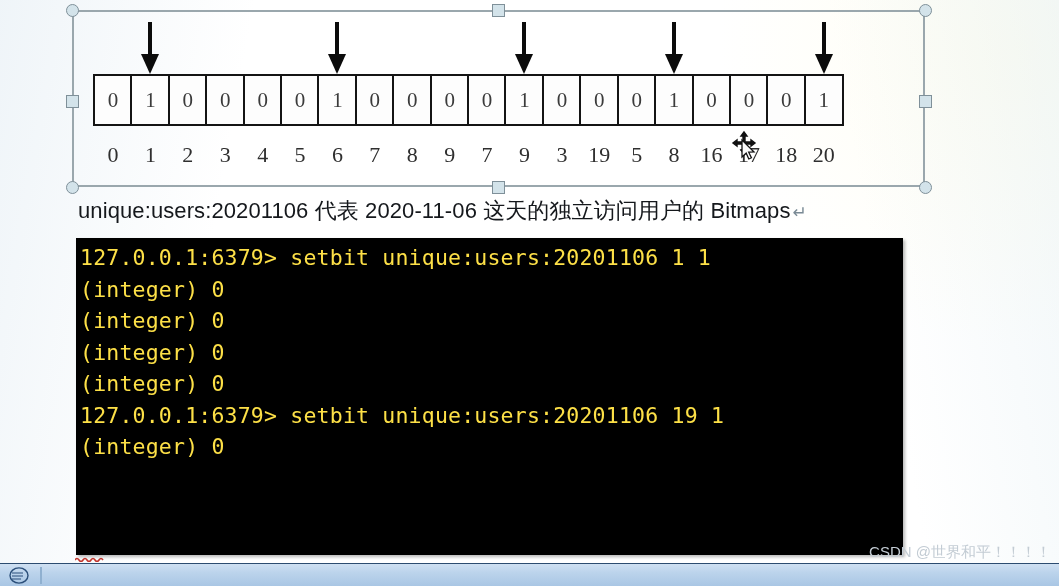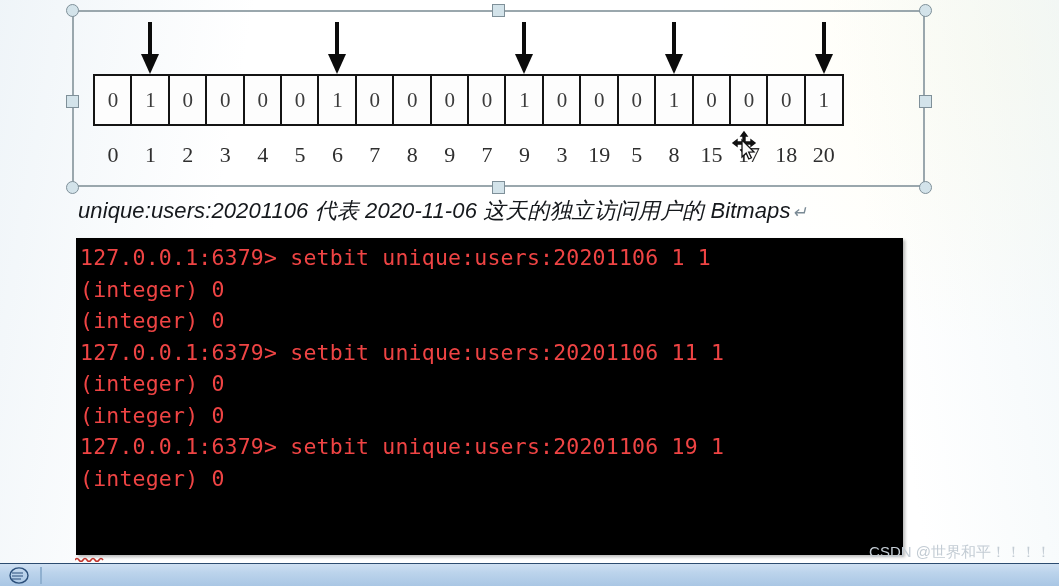--- a/index.html
+++ b/index.html
@@ -127,21 +127,20 @@
 
   
   .caption {
     position: absolute;
     left: 78px; top: 196px;
     font-family: "Liberation Sans", sans-serif;
     font-size: 22px;
     color: #15181c;
     white-space: nowrap;
     letter-spacing: 0.1px;
-    font-style: italic;
   }
   .caption .pilcrow {
     color: #7a8a95;
     font-size: 17px;
     margin-left: 2px;
   }
 
   
   .terminal {
     position: absolute;
@@ -149,21 +148,21 @@
     width: 827px; height: 317px;
     background: #000000;
     box-shadow: 2px 2px 3px rgba(0,0,0,0.28);
     padding: 4px 0 0 4px;
     overflow: hidden;
   }
   .term-line {
     font-family: "DejaVu Sans Mono", monospace;
     font-size: 21.5px;
     line-height: 31.5px;
-    color: #ef4444;
+    color: #fde047;
     white-space: pre;
     letter-spacing: 0.2px;
   }
 
   
   .watermark {
     position: absolute;
     right: 8px; bottom: 24px;
     font-family: "Liberation Sans", sans-serif;
     font-size: 15px;
@@ -318,21 +317,21 @@
       <div class="index-cell">6</div>
       <div class="index-cell">7</div>
       <div class="index-cell">8</div>
       <div class="index-cell">9</div>
       <div class="index-cell">7</div>
       <div class="index-cell">9</div>
       <div class="index-cell">3</div>
       <div class="index-cell">19</div>
       <div class="index-cell">5</div>
       <div class="index-cell">8</div>
-      <div class="index-cell">15</div>
+      <div class="index-cell">16</div>
       <div class="index-cell">17</div>
       <div class="index-cell">18</div>
       <div class="index-cell">20</div>
     </div>
 
   <div class="cursor-move">
     <svg width="32" height="32" viewBox="0 0 32 32">
       <g stroke="#111" stroke-width="1.4" fill="#111">
         <path d="M14 2 L11 6 L13 6 L13 12 L7 12 L7 10 L3 13 L7 16 L7 14 L13 14 L13 20 L11 20 L14 24 L17 20 L15 20 L15 14 L21 14 L21 16 L25 13 L21 10 L21 12 L15 12 L15 6 L17 6 Z"></path>
       </g>
@@ -343,21 +342,20 @@
   </div>
 
   <div class="caption">
     <span>unique:users:20201106 代表 2020-11-06 这天的独立访问用户的 Bitmaps</span><span class="pilcrow">↵</span>
   </div>
 
   <div class="terminal" id="terminal">
       <div class="term-line">127.0.0.1:6379&gt; setbit unique:users:20201106 1 1</div>
       <div class="term-line">(integer) 0</div>
       <div class="term-line">(integer) 0</div>
-      <div class="term-line">127.0.0.1:6379&gt; setbit unique:users:20201106 11 1</div>
       <div class="term-line">(integer) 0</div>
       <div class="term-line">(integer) 0</div>
       <div class="term-line">127.0.0.1:6379&gt; setbit unique:users:20201106 19 1</div>
       <div class="term-line">(integer) 0</div>
     </div>
 
   <svg class="squiggle" viewBox="0 0 30 6">
     <path d="M0 4 q2 -3 4 0 q2 3 4 0 q2 -3 4 0 q2 3 4 0 q2 -3 4 0 q2 3 4 0 q2 -3 4 0" stroke="#c2362e" stroke-width="1.6" fill="none"></path>
   </svg>
 

